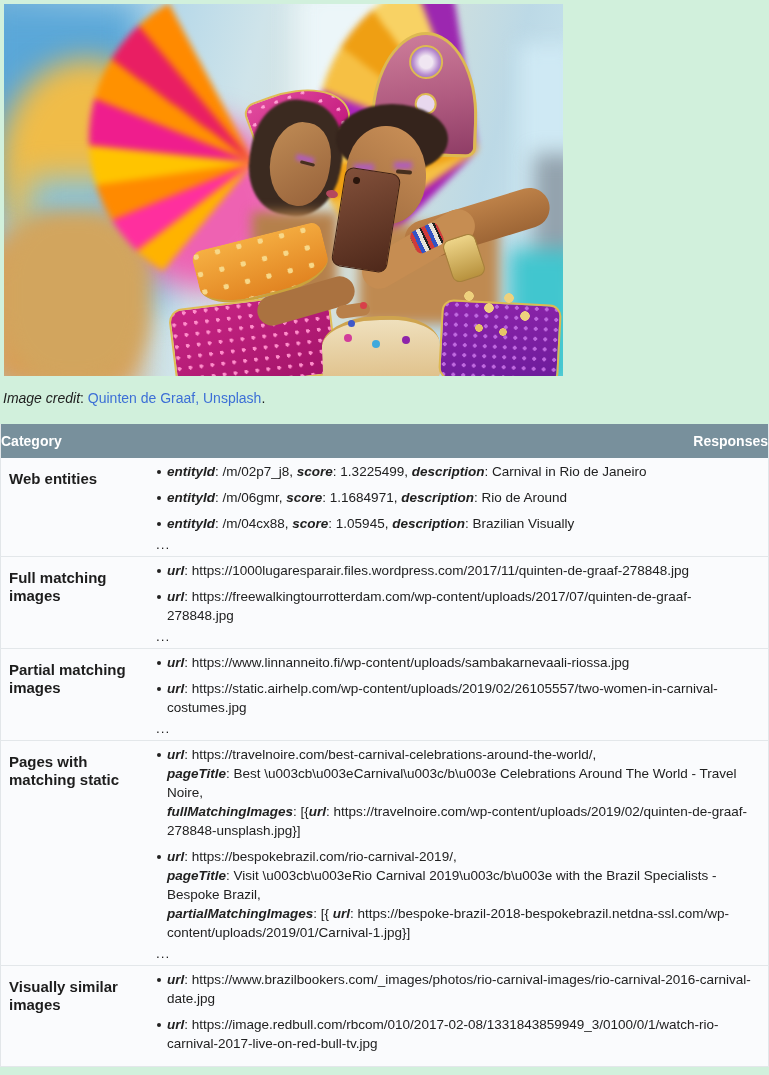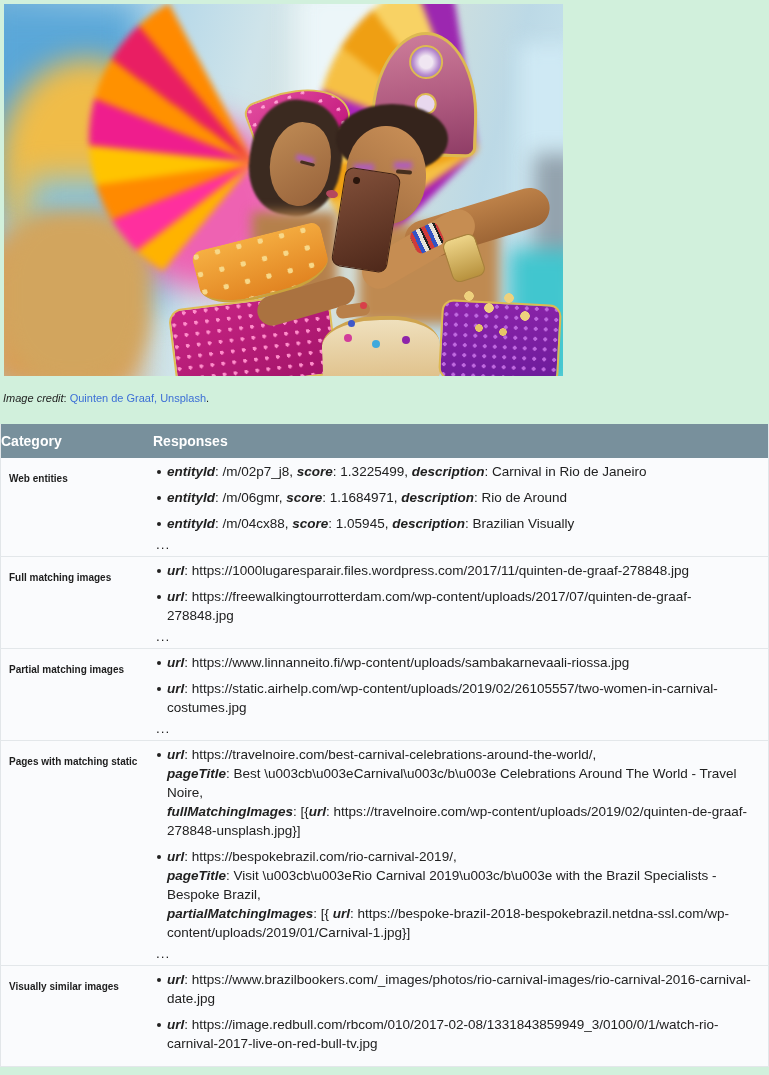--- a/index.html
+++ b/index.html
@@ -88,31 +88,31 @@
   .cuff{left:443px;top:232px;width:32px;height:42px;transform:rotate(-18deg);border-radius:8px;
     background:linear-gradient(180deg,#edd488,#b8923e);border:1px solid #a5813a;}
   .hand-point{left:252px;top:282px;width:100px;height:30px;transform:rotate(-16deg);background:#aa7240;border-radius:16px;}
   .finger{left:332px;top:300px;width:34px;height:13px;transform:rotate(-8deg);background:#b87f49;border-radius:7px;}
   .nail-red{left:356px;top:298px;width:7px;height:7px;border-radius:50%;background:#d8404a;}
   .nail-blue{left:344px;top:316px;width:7px;height:7px;border-radius:50%;background:#3f58c9;}
   .phone{left:334px;top:166px;width:54px;height:98px;transform:rotate(9deg);border-radius:9px;
     background:linear-gradient(150deg,#82503a,#4e281a);border:1px solid #3f2114;}
   .phone::before{content:"";position:absolute;left:8px;top:8px;width:7px;height:7px;border-radius:50%;background:#2a150c;}
   
-  .credit{margin:13px 0 0 3px;font-size:11px;color:#1d1d1d;line-height:18px;}
+  .credit{margin:13px 0 0 3px;font-size:14px;color:#1d1d1d;line-height:18px;}
   .credit .prefix{font-style:italic;}
   .credit a{color:#3c6fd6;text-decoration:none;cursor:pointer;}
   
   table.results{border-collapse:collapse;width:769px;margin-top:17px;background:#fafbfd;
     border-left:1px solid #e2e6e9;border-right:1px solid #e2e6e9;table-layout:fixed;}
   thead th{background:#78909c;color:#ffffff;font-size:14px;font-weight:bold;text-align:left;height:34px;padding:0;}
   th.cat{width:150px;padding-left:0;}
-  th.resp{padding-left:2px;}
+  th.resp{padding-left:2px;text-align:right;}
   tbody tr{border-bottom:1px solid #e3e7ea;}
-  td.cat{vertical-align:top;padding:12px 8px 6px;font-weight:bold;font-size:10px;line-height:18px;color:#1d1d1d;}
+  td.cat{vertical-align:top;padding:12px 8px 6px;font-weight:bold;font-size:15px;line-height:18px;color:#1d1d1d;}
   td.resp{vertical-align:top;padding:4px 10px 6px 2px;font-size:13.5px;line-height:19px;color:#212121;}
   td.resp ul{margin:0;padding:0 0 0 14px;list-style:none;}
   td.resp li{position:relative;margin:0 0 7px 0;}
   td.resp li::before{content:"";position:absolute;left:-10px;top:8px;width:4px;height:4px;border-radius:50%;background:#212121;}
   .line{overflow-wrap:break-word;word-break:break-word;}
   .key{font-weight:bold;font-style:italic;}
   .ellipsis{padding-left:3px;line-height:10px;letter-spacing:1px;color:#212121;}
 </style>
 </head>
 <body>

